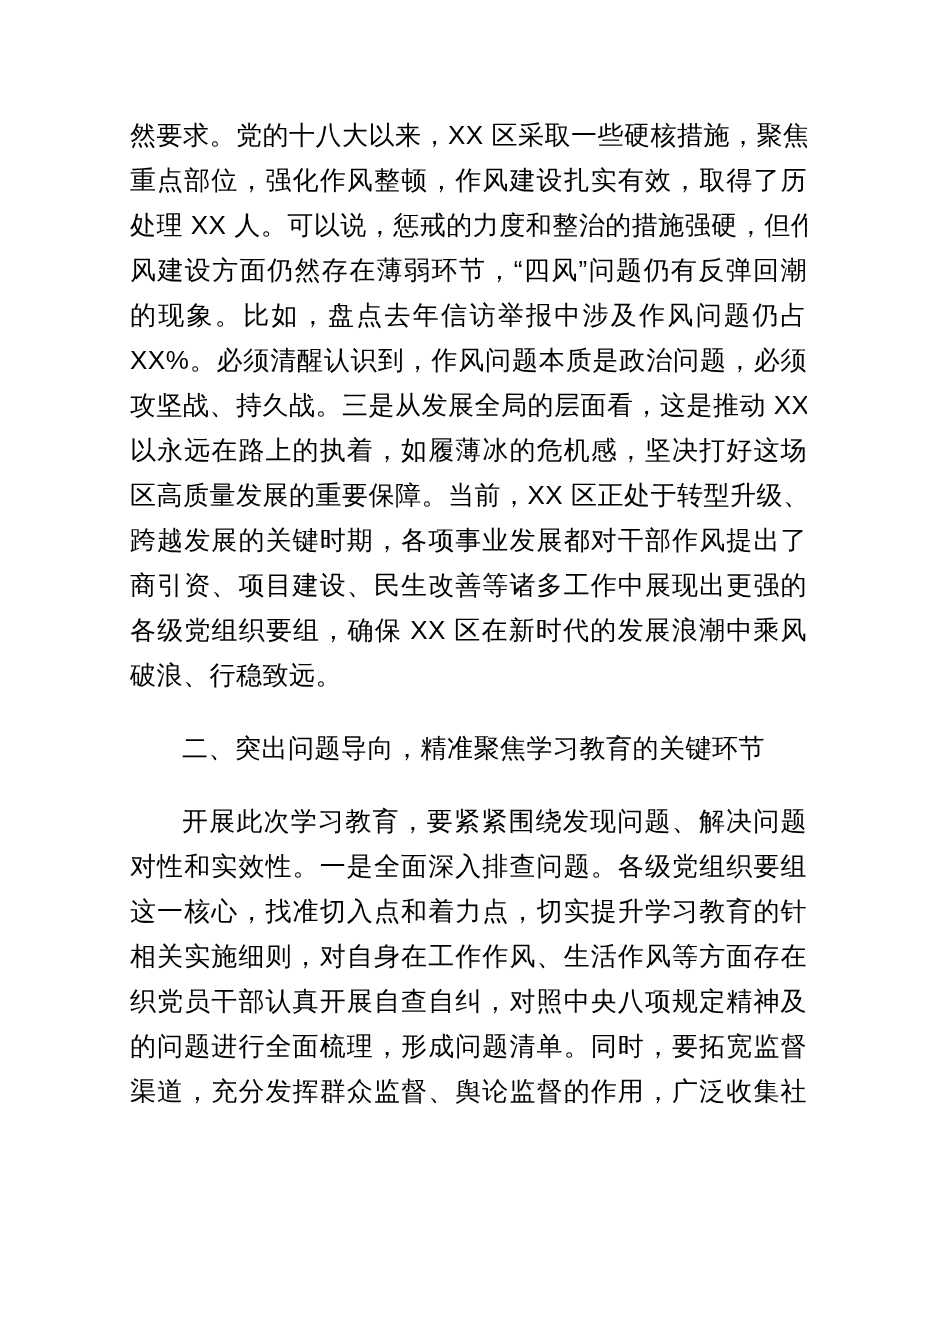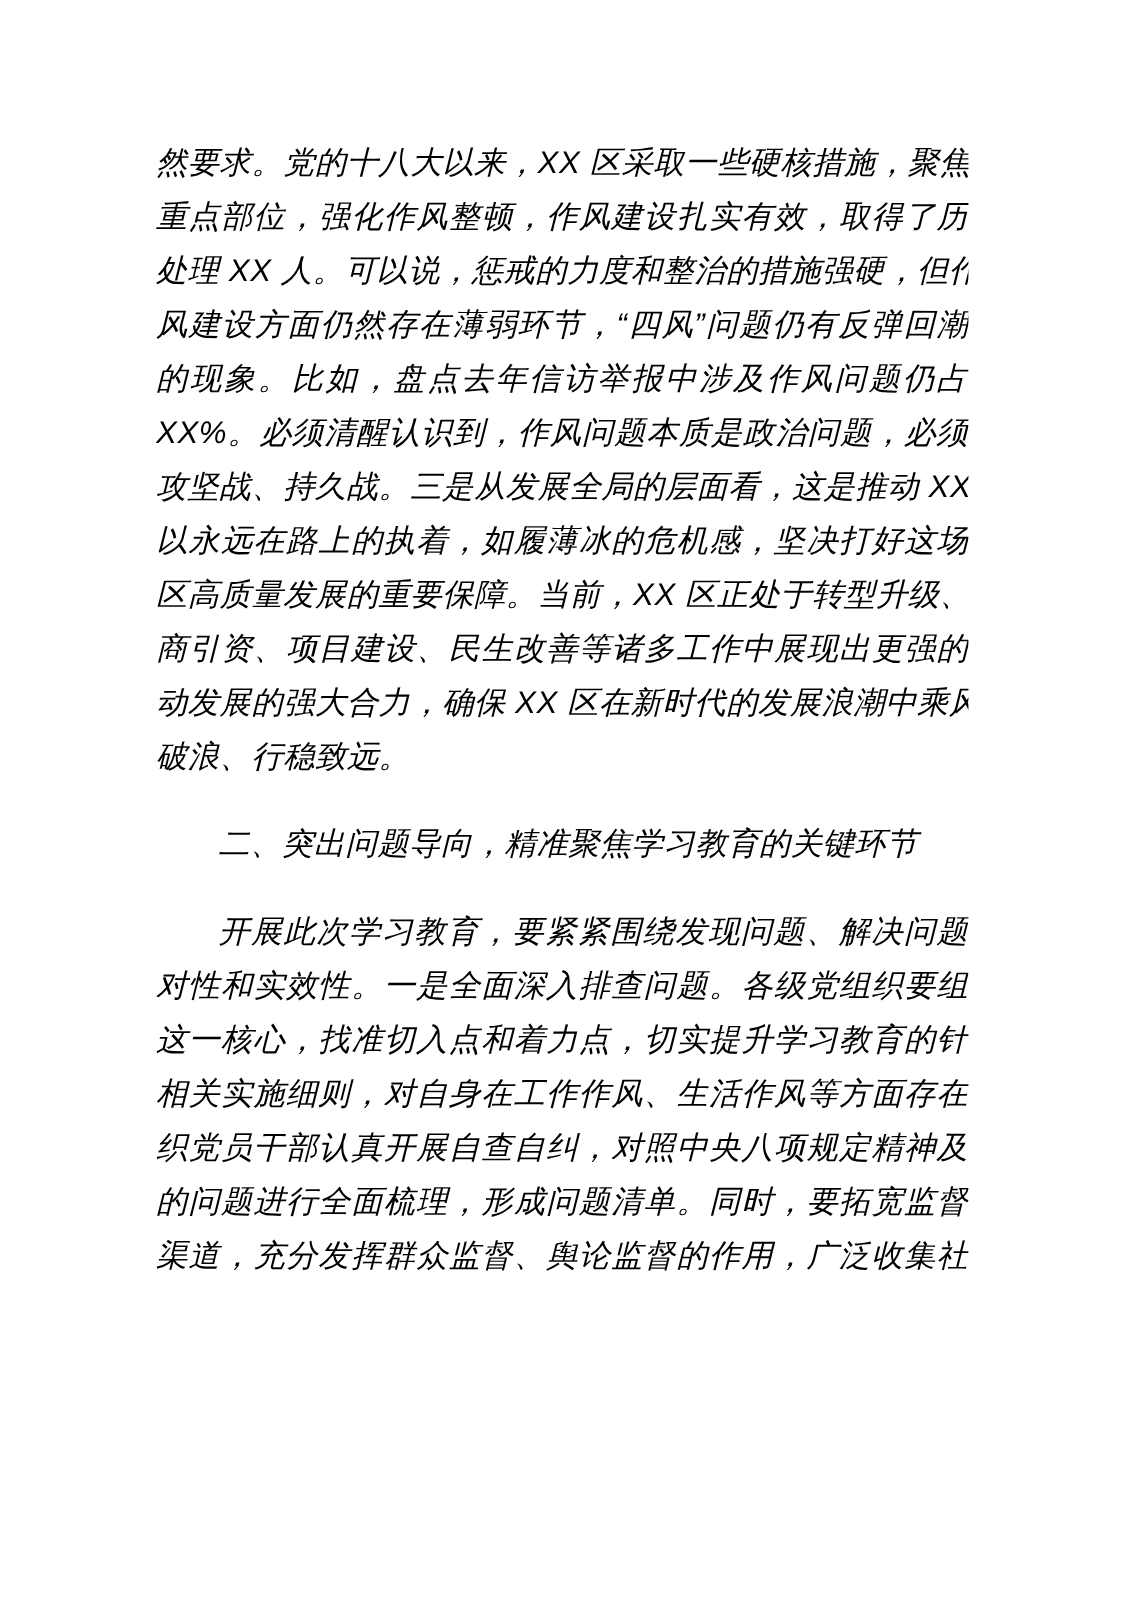--- a/index.html
+++ b/index.html
@@ -25,21 +25,20 @@
     line-height: 45px;
     letter-spacing: 0.5px;
   }
   .line {
     height: 45px;
     text-align: justify;
     text-align-last: justify;
     text-justify: inter-character;
     overflow: hidden;
     white-space: nowrap;
-    font-style: italic;
   }
   .line.plain {
     text-align: right;
     text-align-last: left;
   }
   .line.indent {
     text-indent: 2em;
     margin-top: 28px;
   }
 </style>
@@ -50,22 +49,23 @@
   <div class="textblock">
     <div class="line">然要求。党的十八大以来，XX 区采取一些硬核措施，聚焦</div>
     <div class="line">重点部位，强化作风整顿，作风建设扎实有效，取得了历</div>
     <div class="line">处理 XX 人。可以说，惩戒的力度和整治的措施强硬，但作</div>
     <div class="line">风建设方面仍然存在薄弱环节，“四风”问题仍有反弹回潮</div>
     <div class="line">的现象。比如，盘点去年信访举报中涉及作风问题仍占</div>
     <div class="line">XX%。必须清醒认识到，作风问题本质是政治问题，必须</div>
     <div class="line">攻坚战、持久战。三是从发展全局的层面看，这是推动 XX</div>
     <div class="line">以永远在路上的执着，如履薄冰的危机感，坚决打好这场</div>
     <div class="line">区高质量发展的重要保障。当前，XX 区正处于转型升级、</div>
+    <div class="line">跨越发展的关键时期，各项事业发展都对干部作风提出了</div>
     <div class="line">商引资、项目建设、民生改善等诸多工作中展现出更强的</div>
-    <div class="line">动发展的强大合力，确保 XX 区在新时代的发展浪潮中乘风</div>
+    <div class="line">各级党组织要组，确保 XX 区在新时代的发展浪潮中乘风</div>
     <div class="line plain">破浪、行稳致远。</div>
     <div class="line plain indent">二、突出问题导向，精准聚焦学习教育的关键环节</div>
     <div class="line indent">开展此次学习教育，要紧紧围绕发现问题、解决问题</div>
     <div class="line">对性和实效性。一是全面深入排查问题。各级党组织要组</div>
     <div class="line">这一核心，找准切入点和着力点，切实提升学习教育的针</div>
     <div class="line">相关实施细则，对自身在工作作风、生活作风等方面存在</div>
     <div class="line">织党员干部认真开展自查自纠，对照中央八项规定精神及</div>
     <div class="line">的问题进行全面梳理，形成问题清单。同时，要拓宽监督</div>
     <div class="line">渠道，充分发挥群众监督、舆论监督的作用，广泛收集社</div>
   </div>

